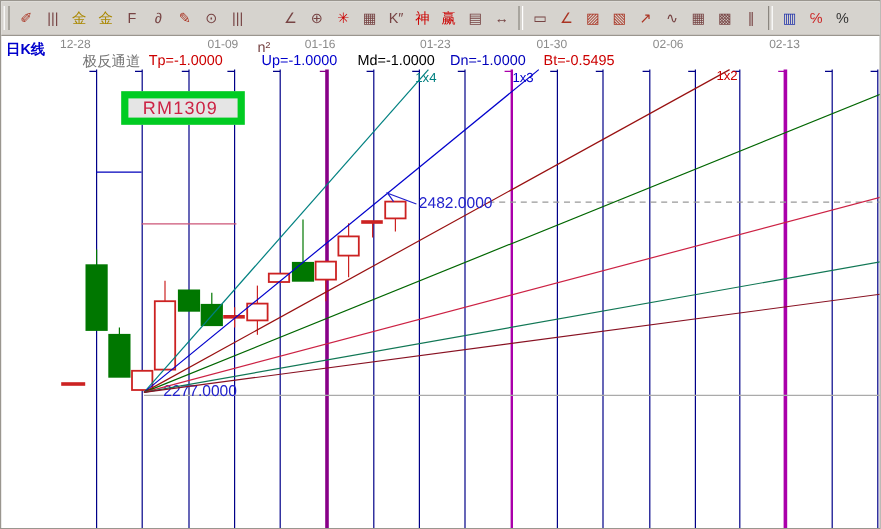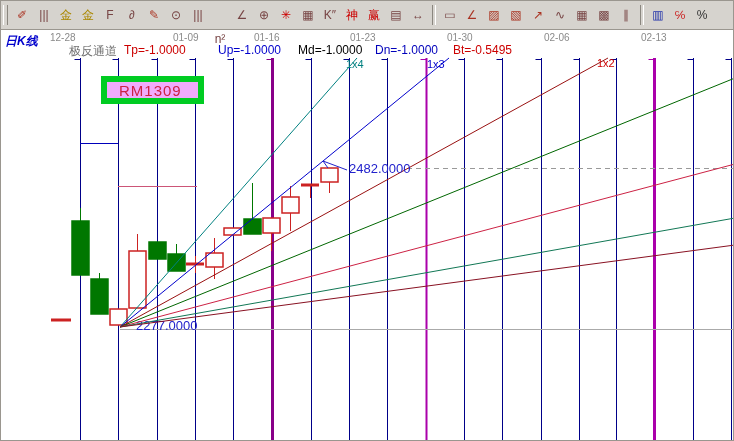--- a/index.html
+++ b/index.html
@@ -14,21 +14,21 @@
   .ticon{width:22px;height:22px;flex:0 0 auto;background:transparent;border:1px solid transparent;
     font-size:12px;line-height:20px;text-align:center;padding:0;margin:0;cursor:pointer;
     font-family:"Liberation Sans",sans-serif;overflow:hidden;white-space:nowrap;}
   .tsep{width:2px;height:20px;border-left:1px solid #8a867f;border-right:1px solid #ffffff;
     margin:0 3px;flex:0 0 auto;}
   .abslabel{position:absolute;white-space:nowrap;}
   .mode-label{font-size:12px;font-weight:bold;}
   .date-label{font-size:10px;color:#8a8a8a;}
   .param-label{font-size:12px;}
   #chart{position:absolute;top:0;left:0;}
-  .badge{position:absolute;background:#f0abfc;box-sizing:border-box;display:flex;
+  .badge{position:absolute;background:#e5e5e5;box-sizing:border-box;display:flex;
     align-items:center;cursor:move;}
   .badge span{font-size:15px;letter-spacing:1px;padding-left:12px;}
 </style>
 </head>
 <body>
 
 <div class="screen">
   <div class="toolbar" id="toolbar">
     <div class="grip"></div>
   <button type="button" class="ticon" style="color: rgb(170, 51, 34);">✐</button>
@@ -59,21 +59,21 @@
       <button type="button" class="ticon" style="color: rgb(119, 68, 68);">∿</button>
       <button type="button" class="ticon" style="color: rgb(119, 68, 68);">▦</button>
       <button type="button" class="ticon" style="color: rgb(119, 68, 68);">▩</button>
       <button type="button" class="ticon" style="color: rgb(119, 68, 68);">∥</button>
       <span class="tsep"></span>
       <button type="button" class="ticon" style="color: rgb(34, 51, 170);">▥</button>
       <button type="button" class="ticon" style="color: rgb(204, 34, 34);">℅</button>
       <button type="button" class="ticon" style="color: rgb(51, 51, 51);">%</button>
     </div>
 
-  <span class="abslabel mode-label" id="mode-label" style="left: 4px; top: 32px; color: rgb(0, 0, 204); font-style: italic;">日K线</span>
+  <span class="abslabel mode-label" id="mode-label" style="left: 4px; top: 32px; color: rgb(0, 0, 204);">日K线</span>
 
   <div id="dates">
       <span class="abslabel date-label" style="left: 49px; top: 31px;">12-28</span>
       <span class="abslabel date-label" style="left: 172px; top: 31px;">01-09</span>
       <span class="abslabel date-label" style="left: 253px; top: 31px;">01-16</span>
       <span class="abslabel date-label" style="left: 349px; top: 31px;">01-23</span>
       <span class="abslabel date-label" style="left: 446px; top: 31px;">01-30</span>
       <span class="abslabel date-label" style="left: 543px; top: 31px;">02-06</span>
       <span class="abslabel date-label" style="left: 640px; top: 31px;">02-13</span>
     </div>

